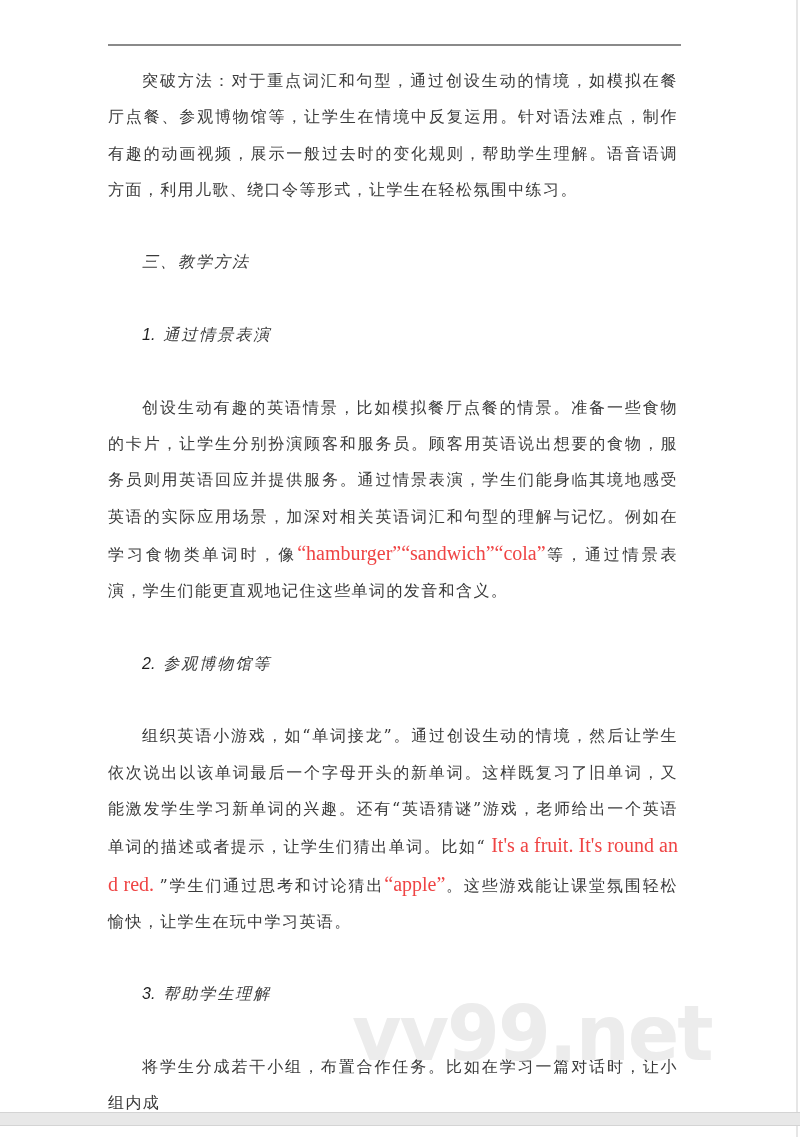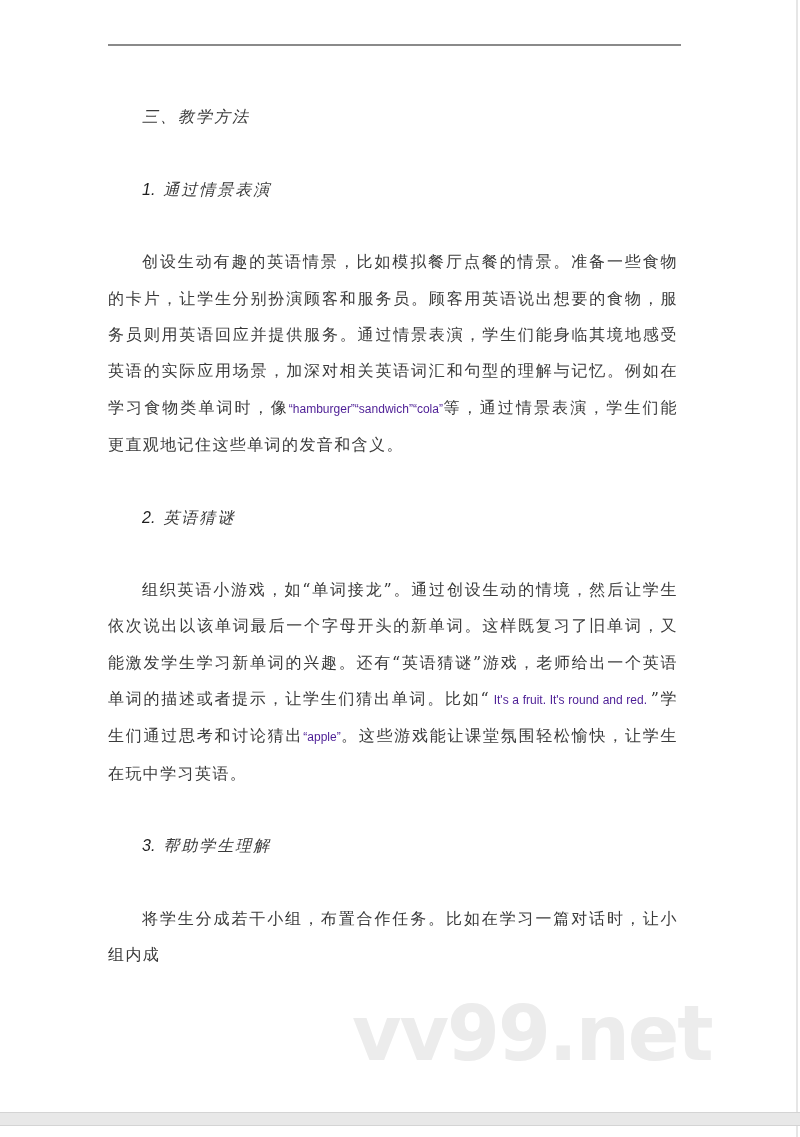--- a/index.html
+++ b/index.html
@@ -42,24 +42,24 @@
       margin: 0;
       font-size: 16px;
       line-height: 36.3px;
       text-align: justify;
       text-align-last: left;
       letter-spacing: 1.4px;
       word-break: break-all;
     }
     .para.indent { text-indent: 34px; }
     .para .en {
-      font-family: Liberation Sans, sans-serif;
-      color: #4c1d95;
+      font-family: Liberation Serif, serif;
+      color: #ef4444;
       letter-spacing: 0;
-      font-size: 12px;
+      font-size: 20px;
     }
     .heading {
       margin: 0;
       font-size: 16px;
       line-height: 36.3px;
       padding-left: 34px;
       letter-spacing: 2px;
       font-style: italic;
     }
     .heading .num {
@@ -101,36 +101,37 @@
     }
   </style>
 </head>
 <body>
 
 <div class="page">
   <div class="header-rule"></div>
 
   <div class="content">
 
+    <p class="para indent"><span>突破方法：对于重点词汇和句型，通过创设生动的情境，如模拟在餐厅点餐、参观博物馆等，让学生在情境中反复运用。针对语法难点，制作有趣的动画视频，展示一般过去时的变化规则，帮助学生理解。语音语调方面，利用儿歌、绕口令等形式，让学生在轻松氛围中练习。</span></p>
 
     <div class="gap"></div>
 
     <p class="heading"><span>三、教学方法</span></p>
 
     <div class="gap"></div>
 
     <p class="heading"><span class="num">1.</span><span>通过情景表演</span></p>
 
     <div class="gap"></div>
 
     <p class="para indent"><span>创设生动有趣的英语情景，比如模拟餐厅点餐的情景。准备一些食物的卡片，让学生分别扮演顾客和服务员。顾客用英语说出想要的食物，服务员则用英语回应并提供服务。通过情景表演，学生们能身临其境地感受英语的实际应用场景，加深对相关英语词汇和句型的理解与记忆。例如在学习食物类单词时，像</span><span class="en">“hamburger”“sandwich”“cola”</span><span>等，通过情景表演，学生们能更直观地记住这些单词的发音和含义。</span></p>
 
     <div class="gap"></div>
 
-    <p class="heading"><span class="num">2.</span><span>英语猜谜</span></p>
+    <p class="heading"><span class="num">2.</span><span>参观博物馆等</span></p>
 
     <div class="gap"></div>
 
     <p class="para indent"><span>组织英语小游戏，如“单词接龙”。通过创设生动的情境，然后让学生依次说出以该单词最后一个字母开头的新单词。这样既复习了旧单词，又能激发学生学习新单词的兴趣。还有“英语猜谜”游戏，老师给出一个英语单词的描述或者提示，让学生们猜出单词。比如“</span><span class="en"> It's a fruit. It's round and red. </span><span>”学生们通过思考和讨论猜出</span><span class="en">“apple”</span><span>。这些游戏能让课堂氛围轻松愉快，让学生在玩中学习英语。</span></p>
 
     <div class="gap"></div>
 
     <p class="heading"><span class="num">3.</span><span>帮助学生理解</span></p>
 
     <div class="gap"></div>

